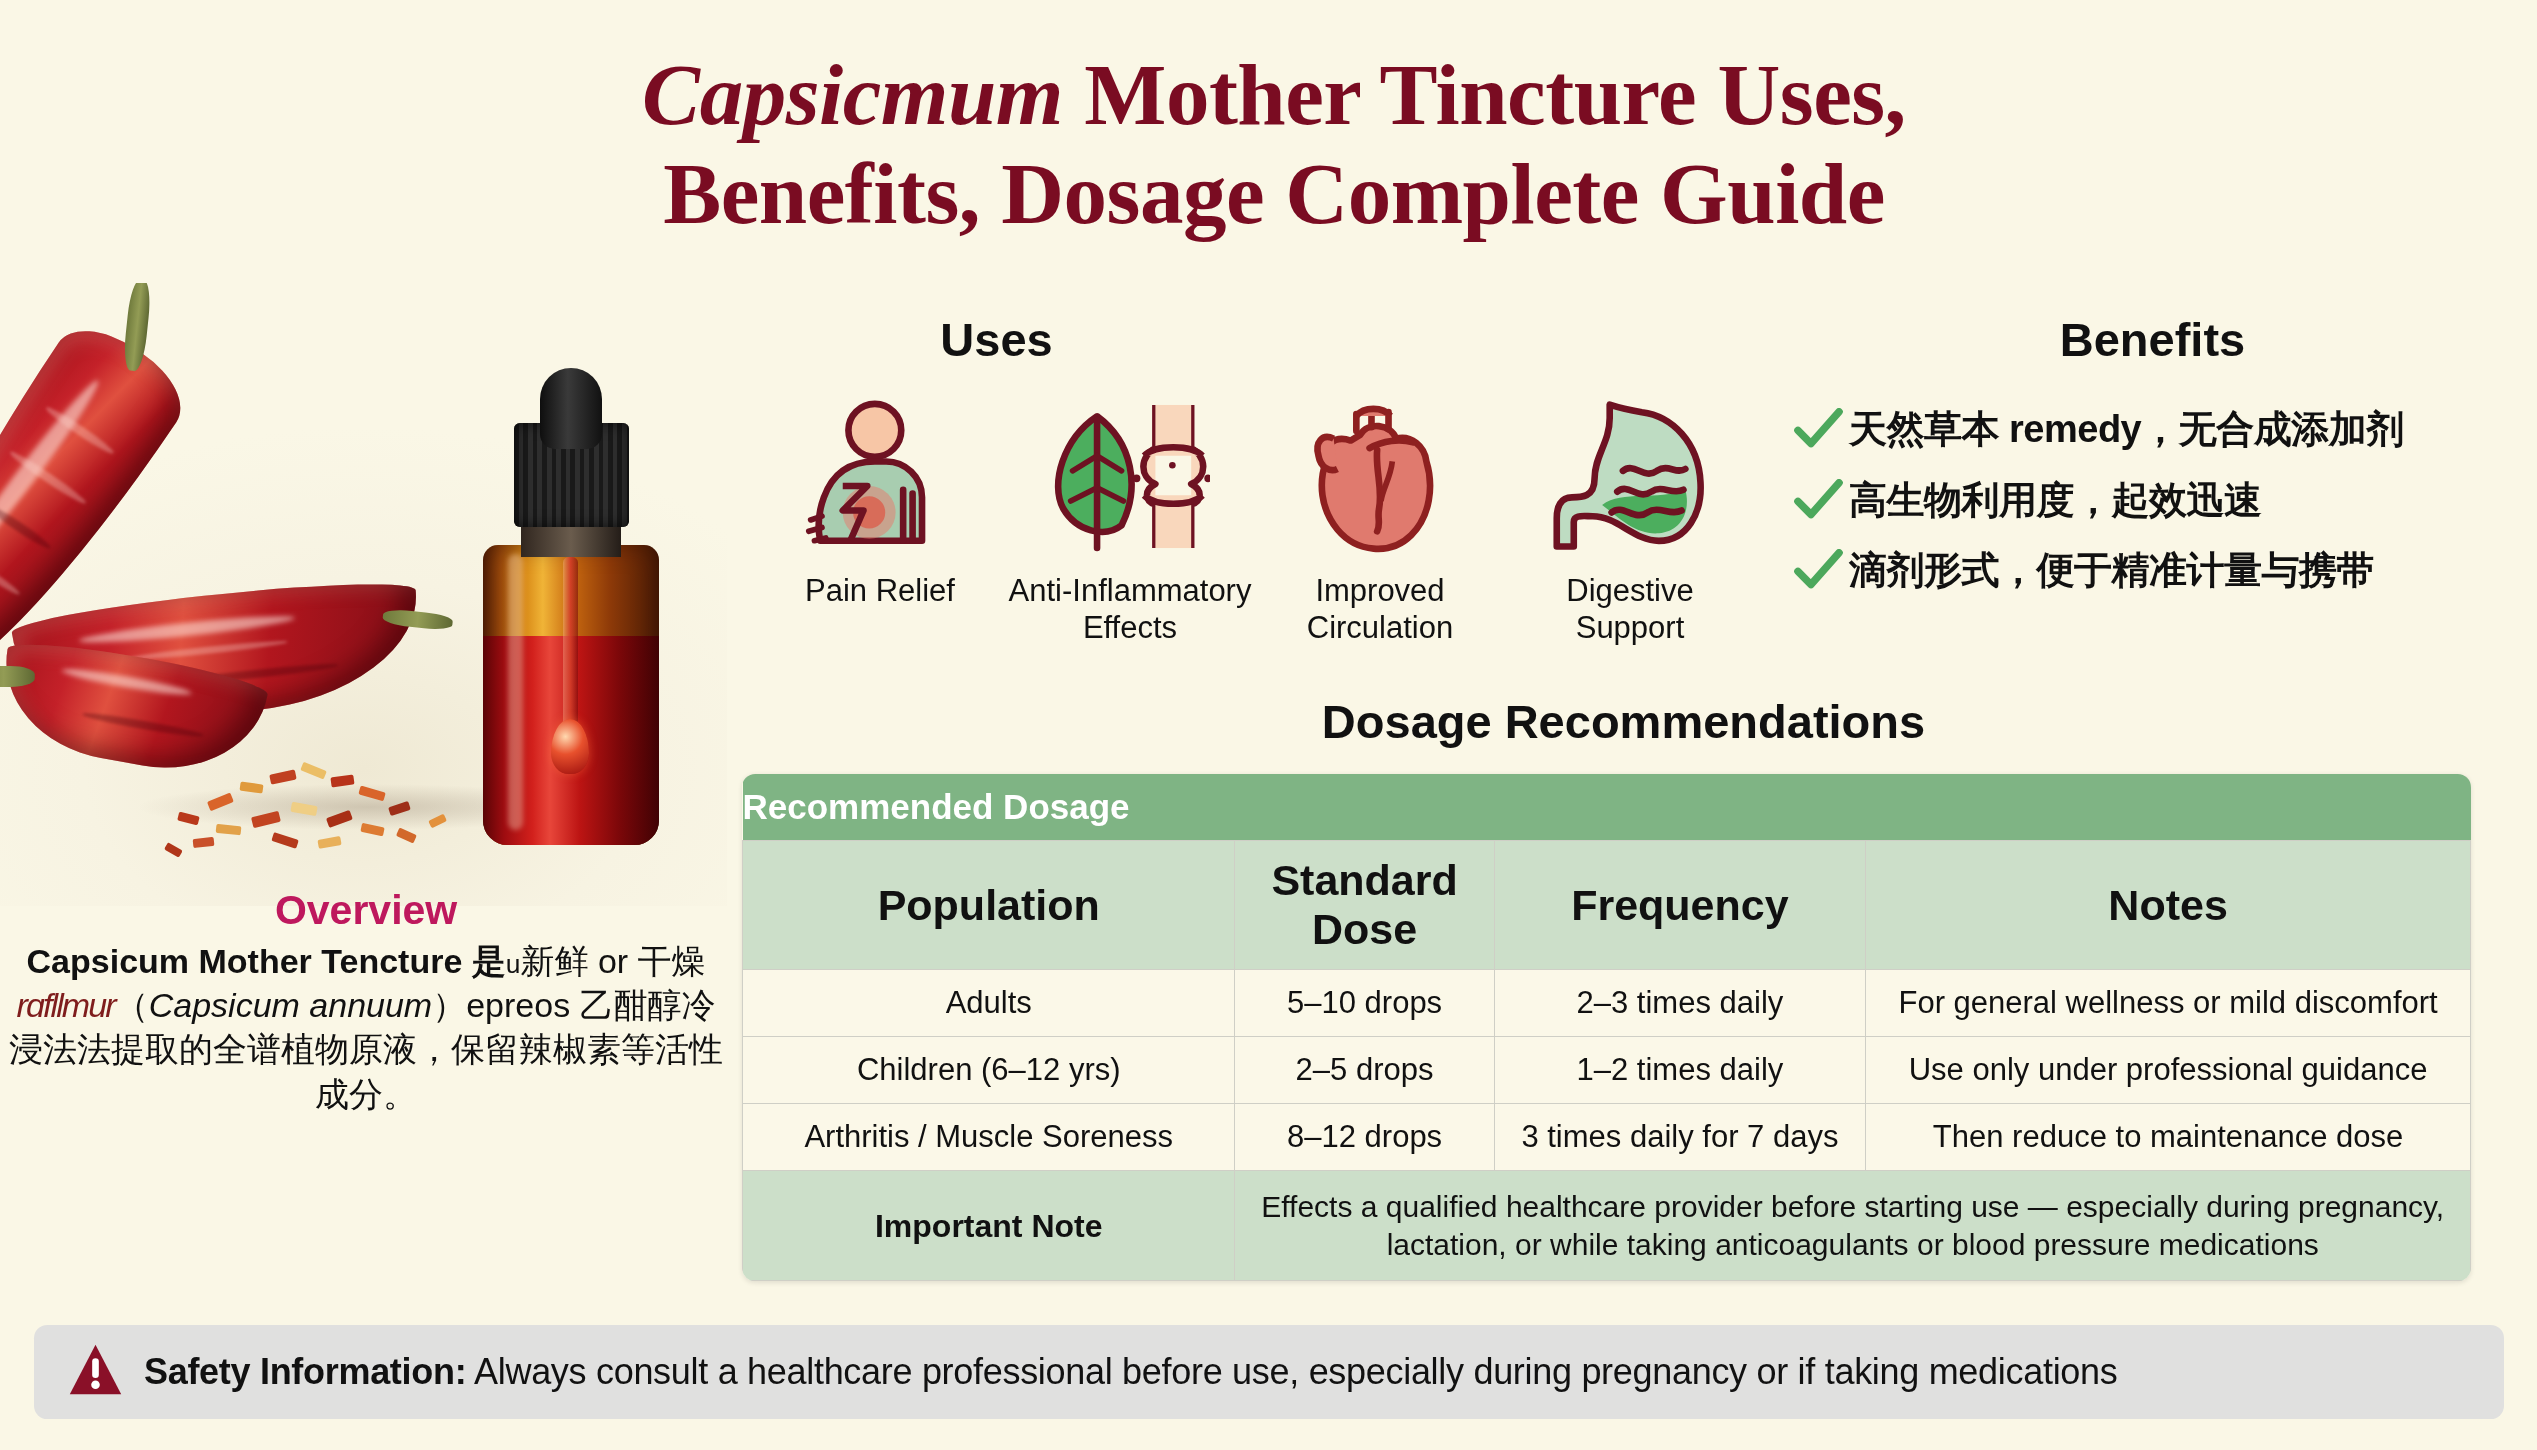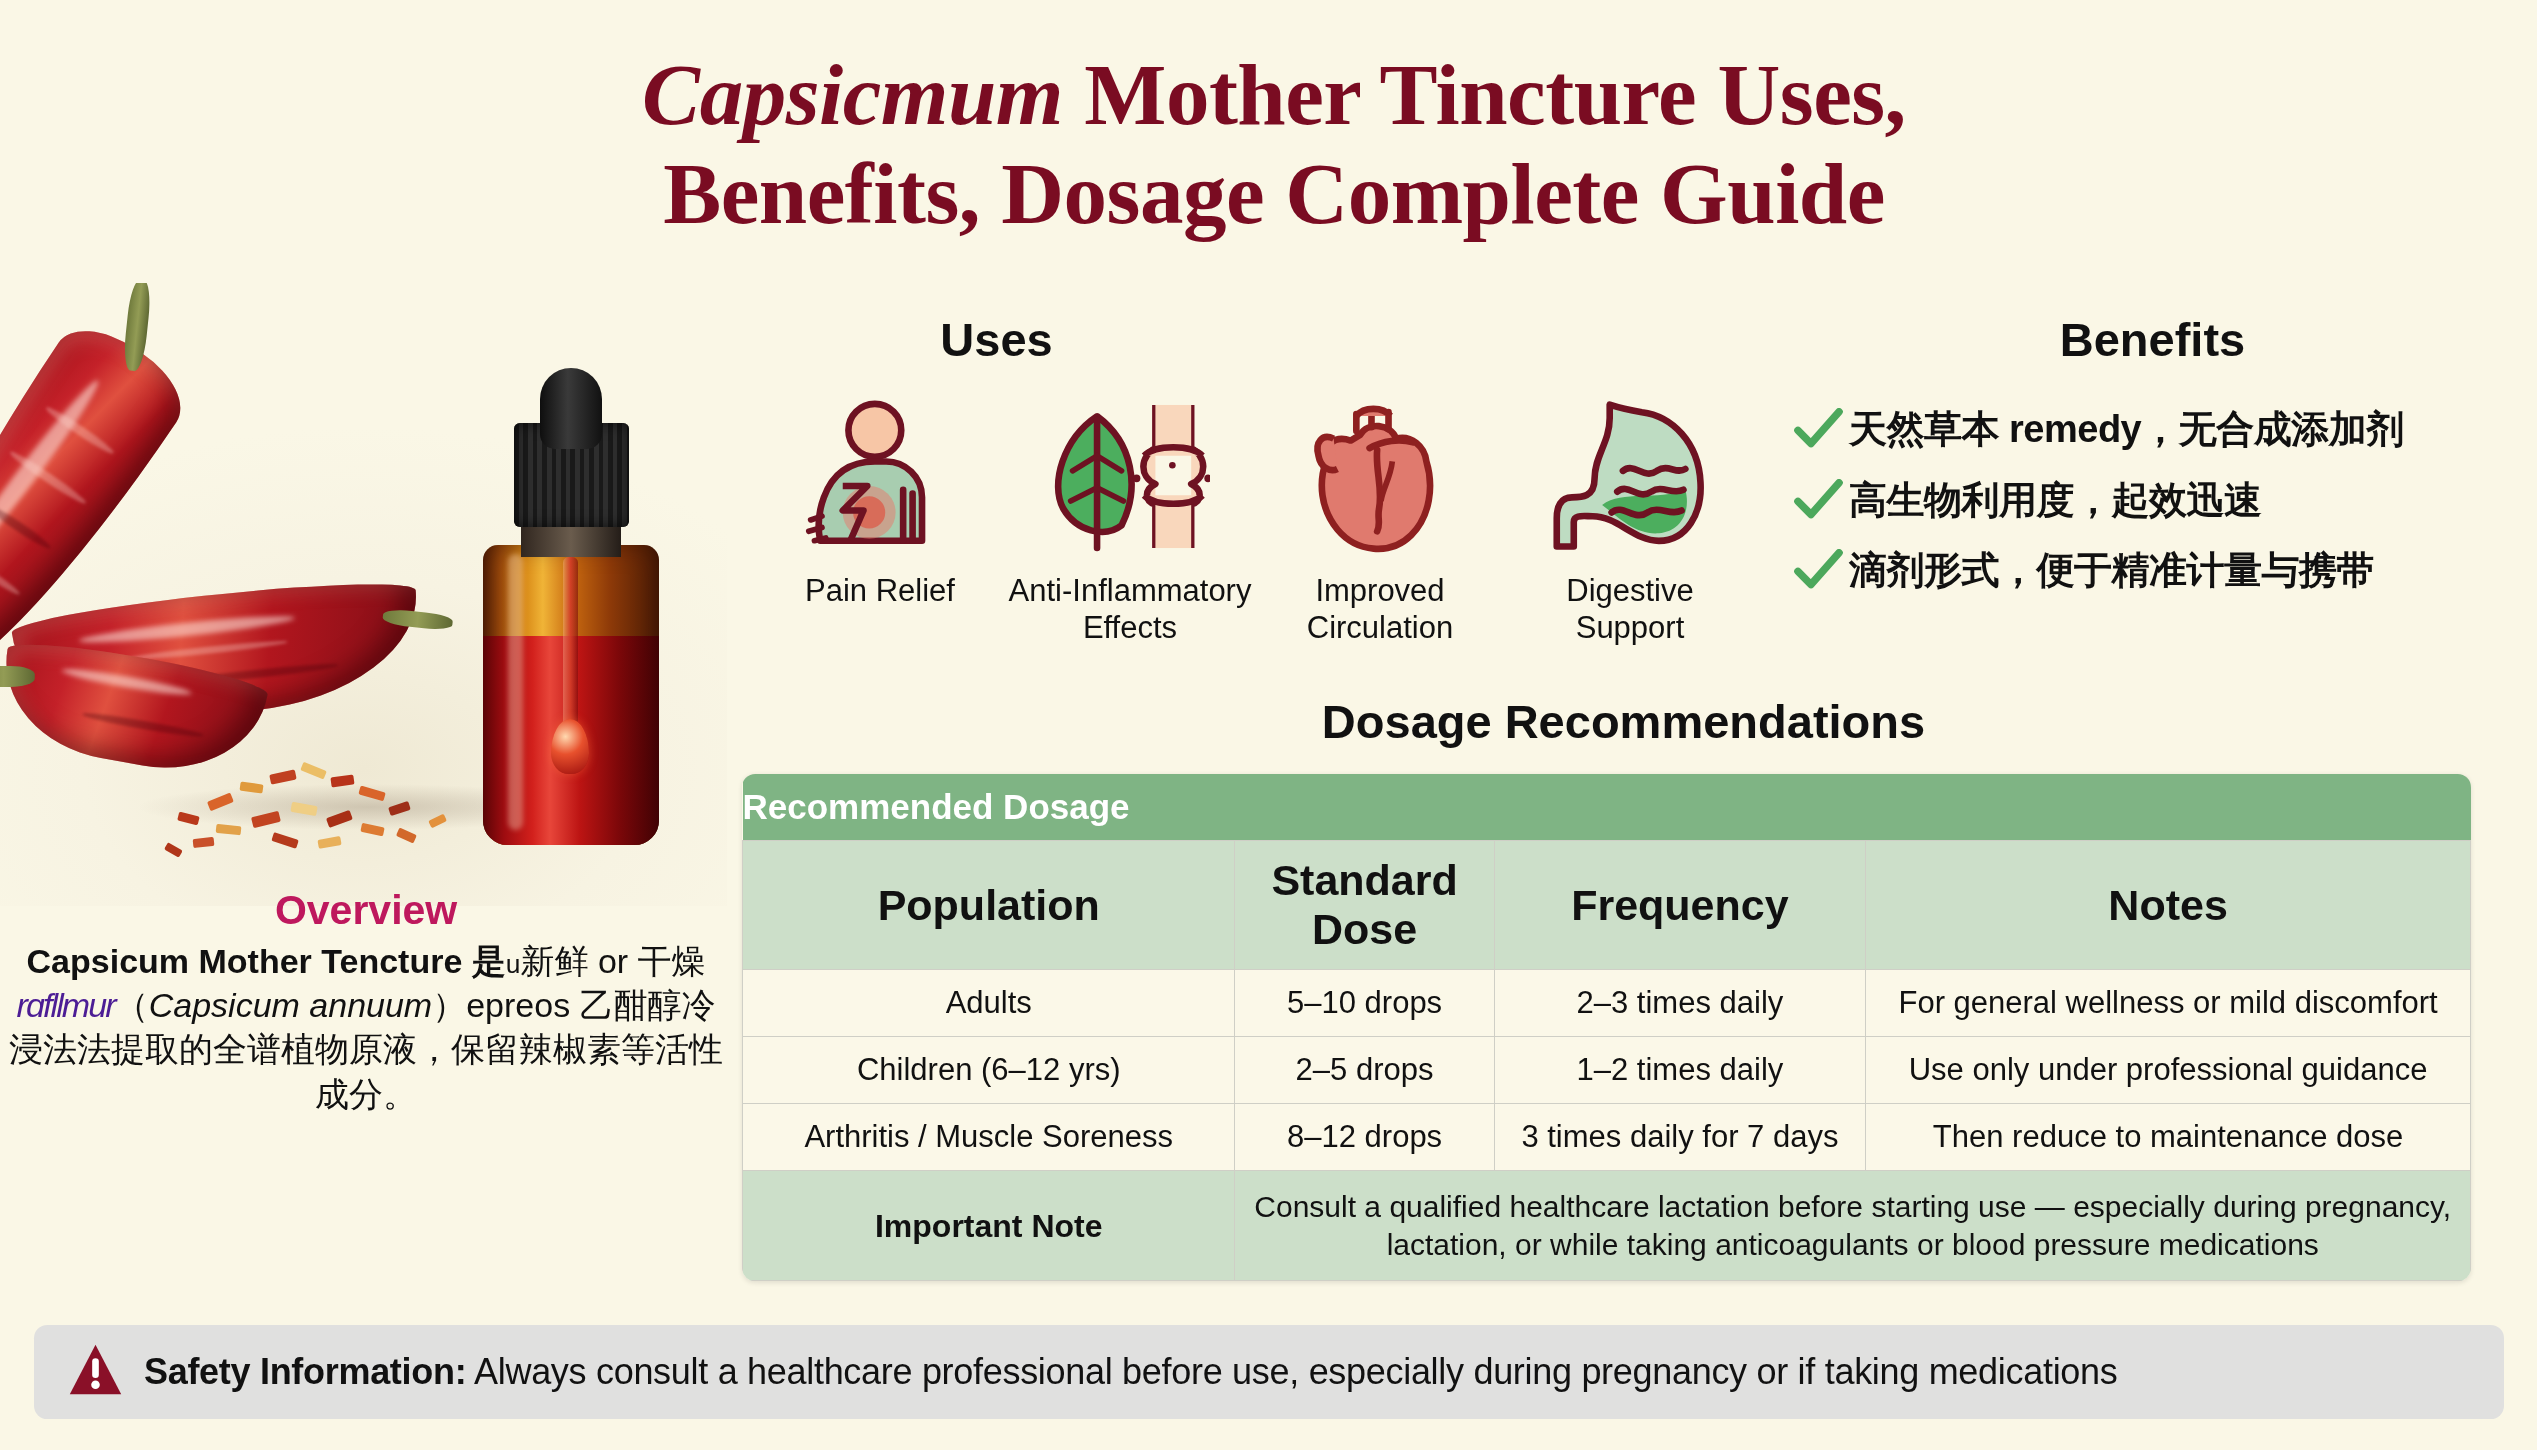--- a/index.html
+++ b/index.html
@@ -81,21 +81,21 @@
   .b-drop{position:absolute;left:79px;top:351px;width:38px;height:55px;
     background:radial-gradient(circle at 38% 32%, #ffd9b0 0%, #e8512d 40%, #9b0c0c 100%);
     border-radius:50% 50% 46% 46% / 62% 62% 38% 38%;
     box-shadow:0 0 9.4px rgba(255,120,60,.45);}
 
   
   .overview{position:absolute;left:7.6px;top:887px;width:717px;text-align:center;}
   .ov-head{font-size:41px;font-weight:bold;color:#be185d;margin-bottom:5px;}
   .ov-body{font-size:34px;line-height:1.30;color:#111;font-weight:bold;}
   .ov-body .norm{font-weight:normal;}
-  .ov-body .red-glitch{color:#4c1d95;font-style:italic;font-weight:normal;letter-spacing:-1.9px;}
+  .ov-body .red-glitch{color:#7f1d1d;font-style:italic;font-weight:normal;letter-spacing:-1.9px;}
   .ov-body .ital{font-style:italic;font-weight:normal;}
 
   
   .uses-head{position:absolute;left:784px;top:312px;width:425px;text-align:center;
     font-size:47px;font-weight:bold;color:#111;}
   .uses-row{position:absolute;left:755px;top:389px;width:1001px;display:flex;align-items:flex-start;}
   .use-item{width:250px;display:flex;flex-direction:column;align-items:center;}
   .use-ico{height:175px;display:flex;align-items:center;justify-content:center;}
   .use-label{margin-top:9.4px;text-align:center;font-size:31px;line-height:1.18;color:#111;}
 
@@ -343,21 +343,21 @@
         <td>Use only under professional guidance</td>
       </tr>
       <tr class="t-row">
         <td>Arthritis / Muscle Soreness</td>
         <td>8–12 drops</td>
         <td>3 times daily for 7 days</td>
         <td>Then reduce to maintenance dose</td>
       </tr>
       <tr class="t-note">
         <td class="lbl">Important Note</td>
-        <td colspan="3">Consult a qualified healthcare lactation before starting use — especially during pregnancy, lactation, or while taking anticoagulants or blood pressure medications</td>
+        <td colspan="3">Effects a qualified healthcare provider before starting use — especially during pregnancy, lactation, or while taking anticoagulants or blood pressure medications</td>
       </tr>
     </tbody>
       </table>
   </div>
 
   <div class="safety">
     <span>
       <svg width="59" height="59" viewBox="0 0 62 62">
         <path d="M31 4 L58 56 L4 56 Z" fill="#8A1028"></path>
         <rect x="27.5" y="18" width="7" height="21" rx="3.5" fill="#FFFFFF"></rect>

